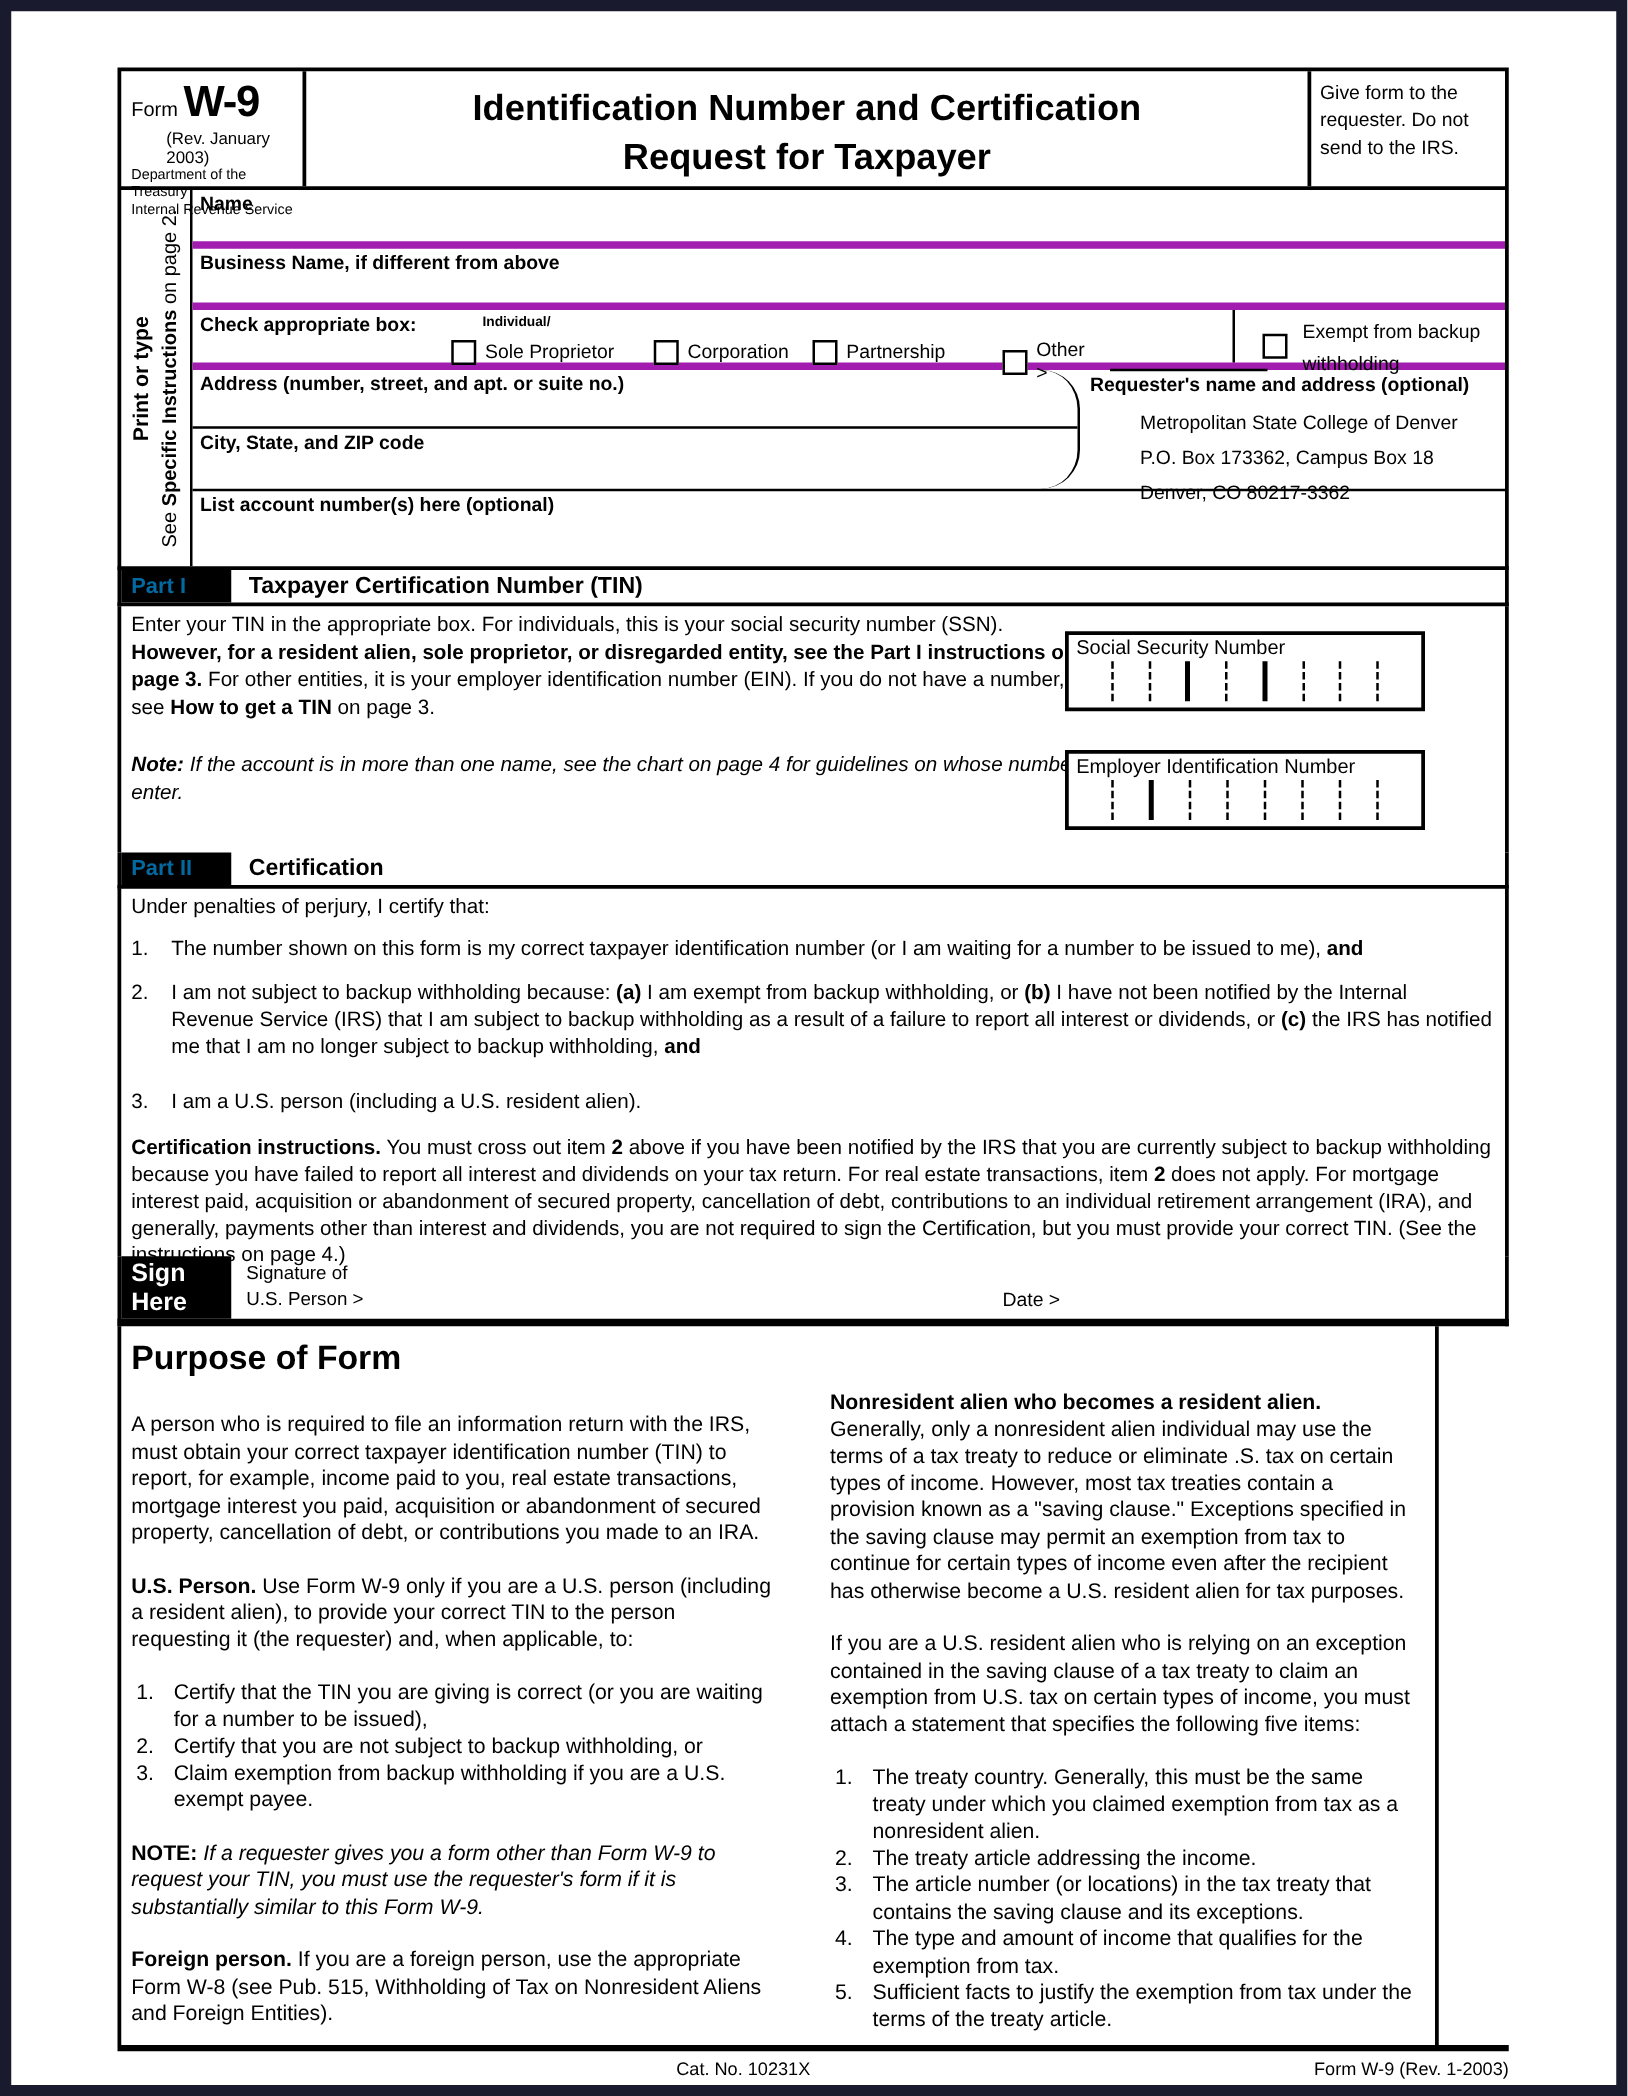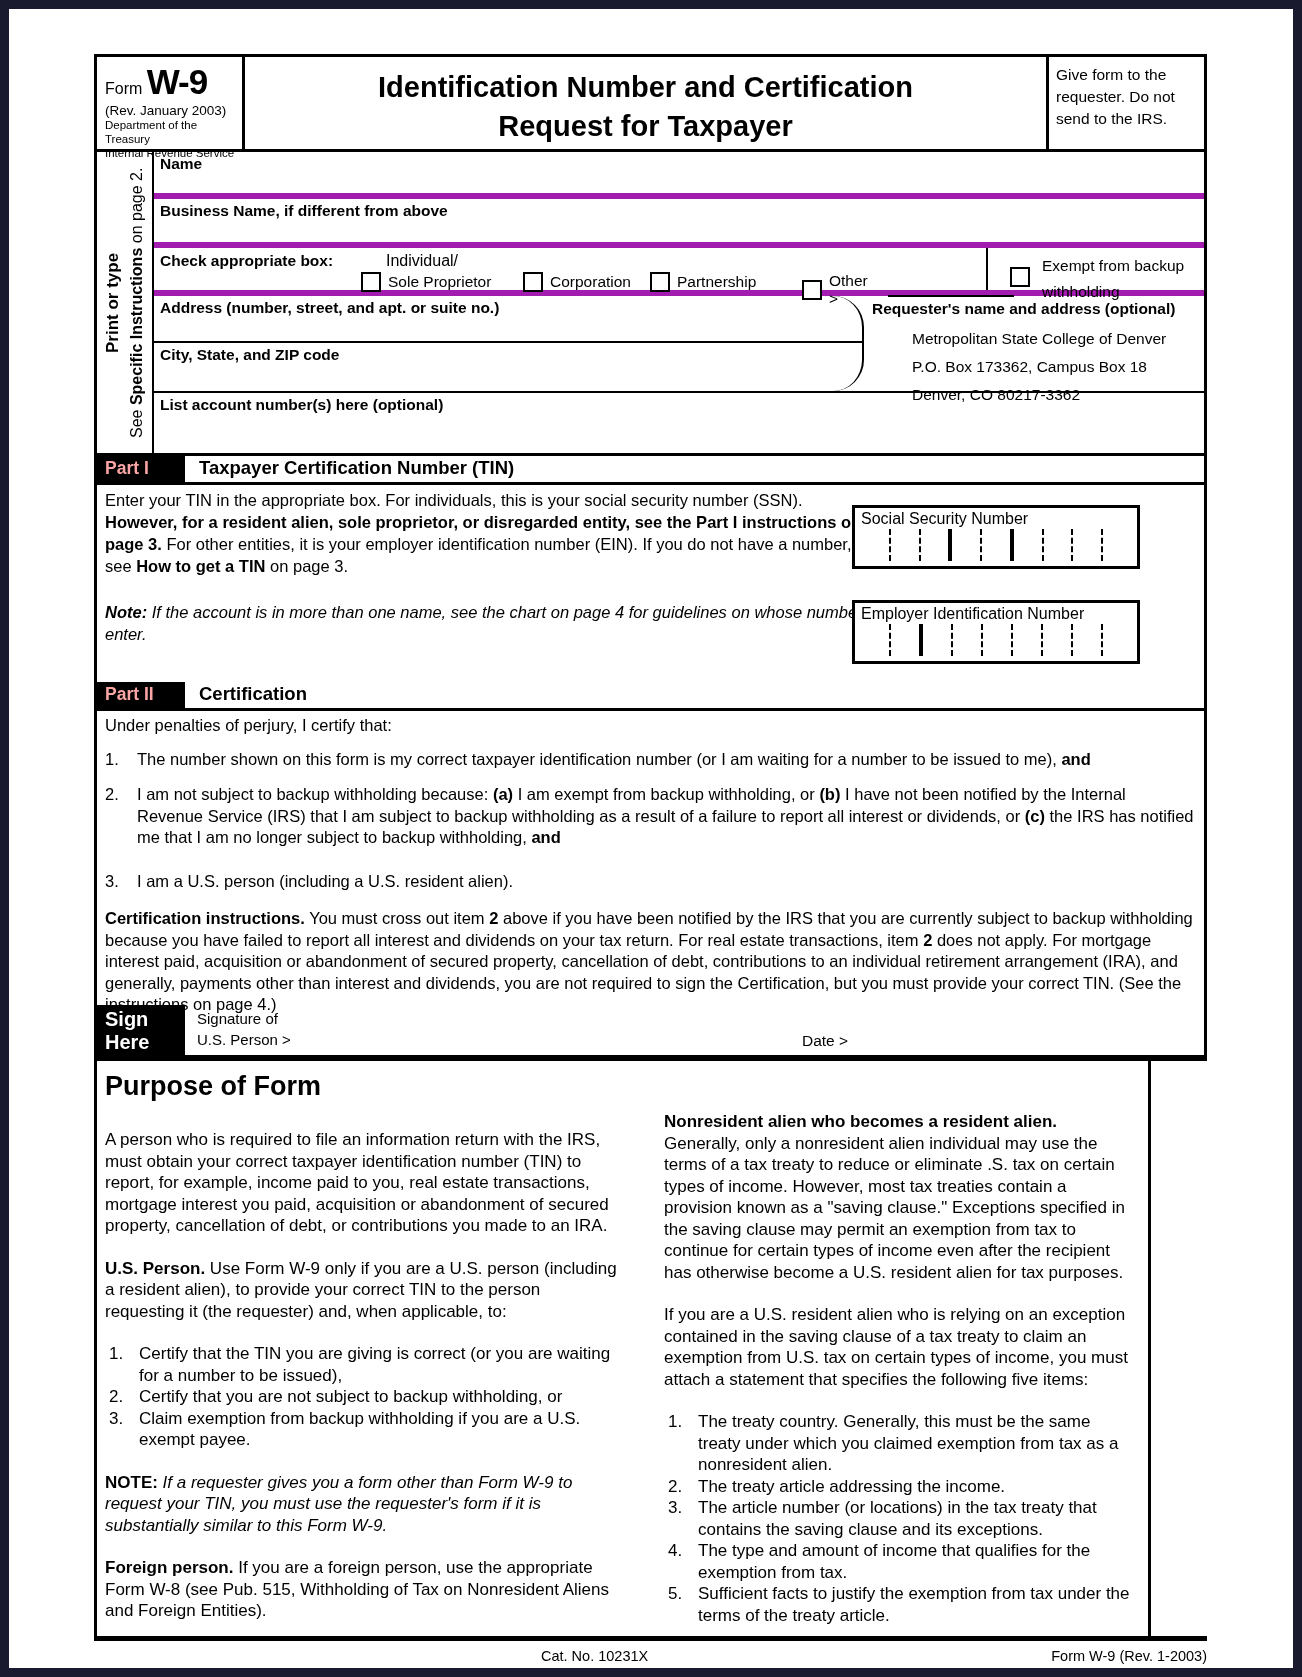--- a/index.html
+++ b/index.html
@@ -11,57 +11,57 @@
   }
   .form { position:absolute; left:85px; top:45px; width:1113px; }
   .b { font-weight:bold; }
   .i { font-style:italic; }
 
   
   .hdr { display:flex; border:3px solid #000; height:98px; }
   .hdr-left { width:148px; border-right:3px solid #000; padding:5px 6px 0 8px; }
   .form-word { font-size:16px; }
   .form-num { font-size:35px; font-weight:bold; letter-spacing:-1px; }
-  .rev { font-size:13.5px; margin-top:1px; }
+  .rev { font-size:13.5px; margin-top:1px;margin-left:28px; }
   .dept { font-size:11.5px; line-height:14px; }
   .hdr-center { flex:1; border-right:3px solid #000; text-align:center; font-weight:bold; font-size:29px; line-height:39px; padding-top:11px; }
   .hdr-right { width:155px; font-size:15.5px; line-height:22px; padding:7px 5px 0 7px; }
 
   
   .fields { display:flex; border-left:3px solid #000; border-right:3px solid #000; border-bottom:3px solid #000; height:304px; }
   .side { width:57px; border-right:2px solid #000; display:flex; justify-content:center; padding:4px 0; }
   .vtext { writing-mode:vertical-rl; transform:rotate(180deg); font-size:16px; text-align:center; line-height:24px; }
   .vtext.pt { font-weight:bold; font-size:17px; }
   .rows { flex:1; display:flex; flex-direction:column; }
   .frow { position:relative; border-bottom:6px solid #a21caf; padding:3px 6px; }
   .flabel { font-weight:bold; font-size:15.5px; }
   .r-name { height:48px; }
   .r-biz { height:49px; }
   .r-check { height:49px; padding:0; }
   .r-addrreq { height:97px; padding:0; display:flex; border-bottom:2px solid #000; }
   .r-acct { height:61px; border-bottom:none; }
 
   .check-left { position:absolute; left:0; top:0; bottom:0; right:218px; }
   .cb-label { position:absolute; left:6px; top:4px; }
-  .ind-label { position:absolute; left:232px; top:4px; font-size:16px; }
+  .ind-label { position:absolute; left:232px; top:4px; font-size:11px;font-weight:bold; }
   .opt { position:absolute; top:24px; display:flex; align-items:center; gap:7px; font-size:15.5px; }
   .cb { width:20px; height:20px; border:2px solid #000; background:#fff; flex:none; }
   .other-line { display:inline-block; width:135px; border-bottom:2px solid #000; height:14px; margin-left:4px; }
   .exempt { position:absolute; right:0; top:0; bottom:0; width:218px; border-left:2px solid #000; padding:5px 4px 0 22px; display:flex; gap:12px; font-size:15.5px; line-height:26px; }
   .exempt .cb { margin-top:14px; }
 
   .addr-city { width:710px; border-right:2px solid #000; display:flex; flex-direction:column;border-radius:31px; }
   .a-addr { height:47px; border-bottom:2px solid #000; padding:3px 6px; }
   .a-city { flex:1; padding:3px 6px; }
   .requester { flex:1; padding:4px 8px; font-size:15.5px; }
   .req-lines { margin:7px 0 0 40px; line-height:28px; }
 
   
   .partbar { display:flex; border-left:3px solid #000; border-right:3px solid #000; border-bottom:3px solid #000; }
-  .part-label { background:#000; color:#fca5a5; font-weight:bold; font-size:17.5px; width:88px; padding:2px 8px 3px; flex:none; }
+  .part-label { background:#000; color:#0369a1; font-weight:bold; font-size:17.5px; width:88px; padding:2px 8px 3px; flex:none; }
   .part-title { font-weight:bold; font-size:18.5px; padding:1px 0 2px 14px; }
 
   
   .p1c { position:relative; height:197px; border-left:3px solid #000; border-right:3px solid #000; font-size:16.5px; line-height:22px; }
   .p1text { position:absolute; left:8px; top:4px; width:772px; }
   .p1note { position:absolute; left:8px; top:116px; width:780px; font-style:italic; }
   .tinbox { position:absolute; left:755px; width:288px; height:64px; border:3px solid #000; padding:1px 6px; background:#fff; }
   .tinbox.ssn { top:20px; }
   .tinbox.ein { top:115px; }
   .tin-label { font-size:16px; line-height:19px; }

